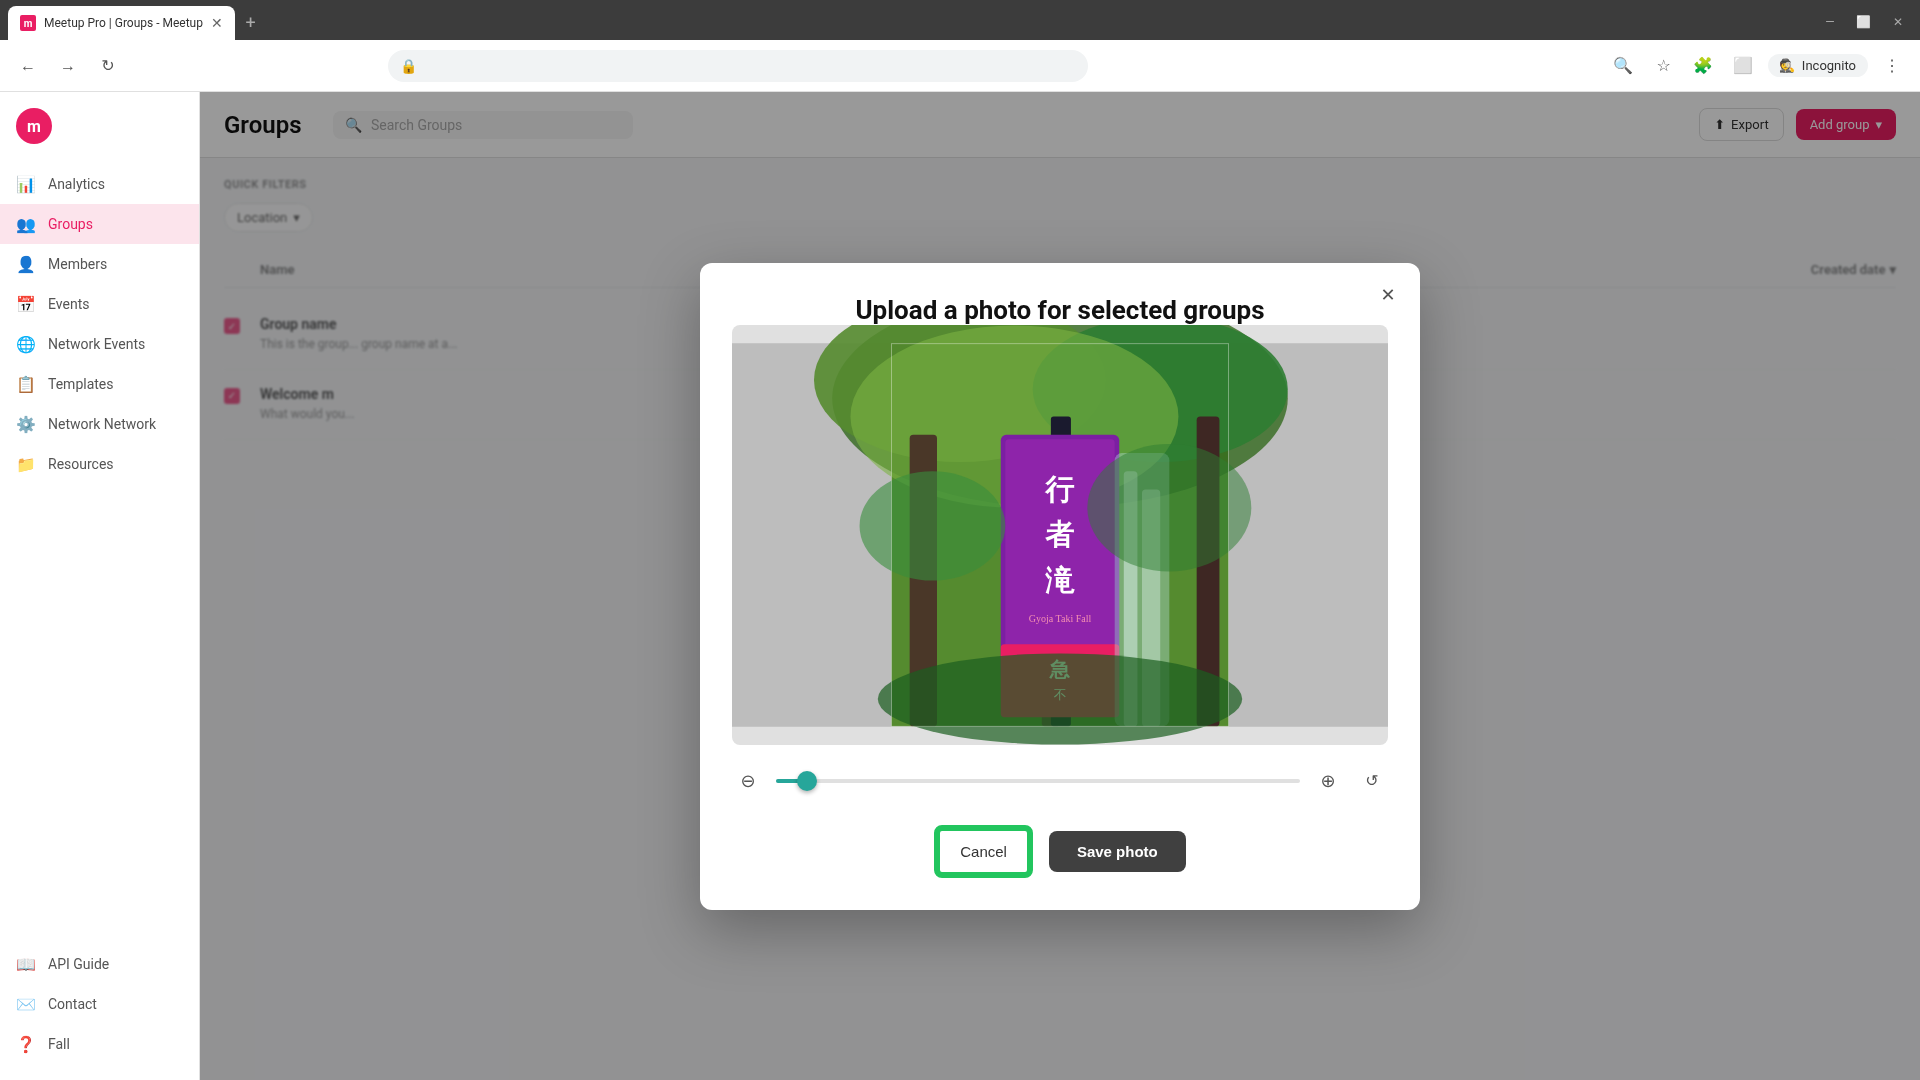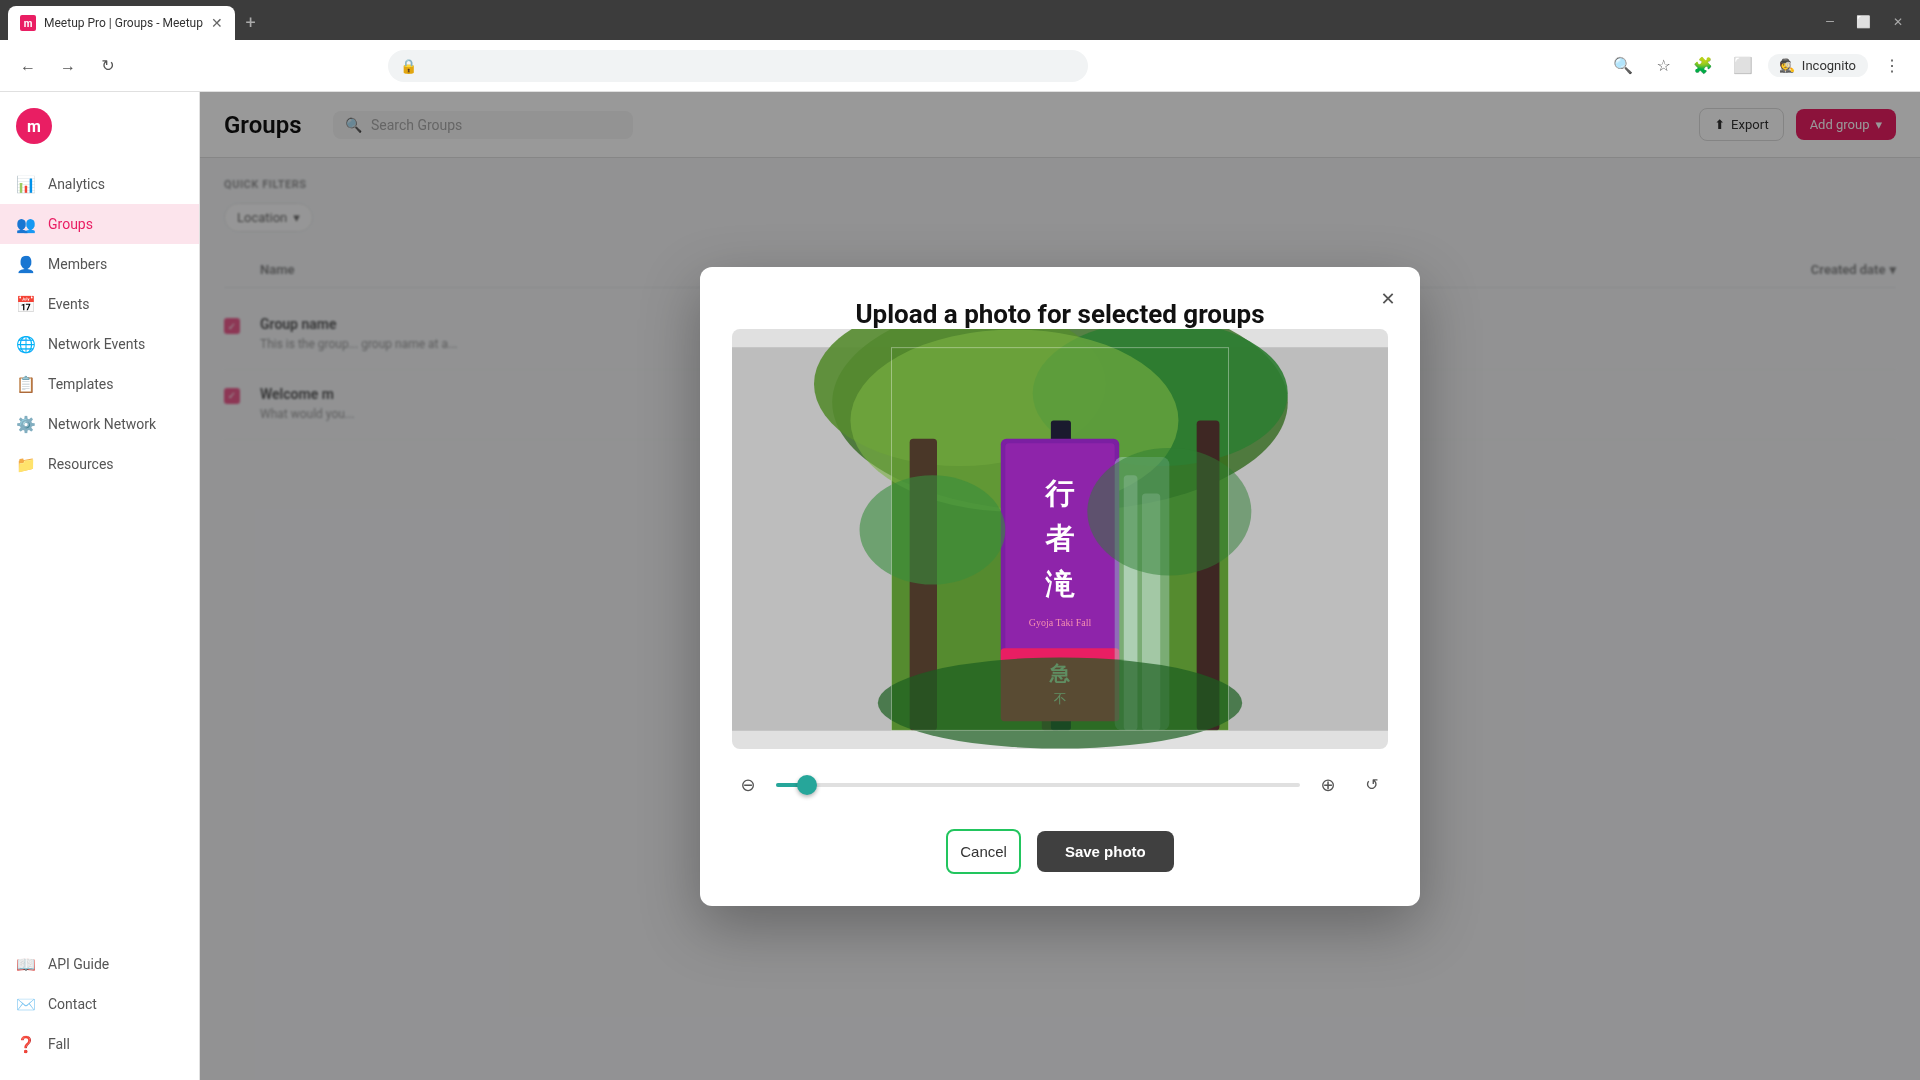--- a/index.html
+++ b/index.html
@@ -80,21 +80,21 @@
     
     .zoom-controls { display: flex; align-items: center; gap: 12px; margin-bottom: 28px; }
     .zoom-icon { width: 32px; height: 32px; display: flex; align-items: center; justify-content: center; color: #555; font-size: 18px; cursor: pointer; }
     .zoom-track { flex: 1; height: 4px; background: #e0e0e0; border-radius: 2px; position: relative; cursor: pointer; }
     .zoom-fill { height: 100%; background: #26a69a; border-radius: 2px; width: 6%; }
     .zoom-thumb { width: 20px; height: 20px; background: #26a69a; border-radius: 50%; position: absolute; top: 50%; left: 6%; transform: translate(-50%, -50%); cursor: grab; box-shadow: 0 2px 4px rgba(0,0,0,0.3); }
     .reset-icon { width: 32px; height: 32px; display: flex; align-items: center; justify-content: center; color: #555; font-size: 16px; cursor: pointer; }
 
     
     .modal-buttons { display: flex; align-items: center; justify-content: center; gap: 16px; }
-    .cancel-btn { padding: 12px 12px; border: 2px solid #22c55e; border-radius: 8px; font-size: 15px; color: #333; cursor: pointer; background: white; }
+    .cancel-btn { padding: 12px 20px; border: 6px solid #22c55e; border-radius: 8px; font-size: 15px; color: #333; cursor: pointer; background: white; }
     .save-btn { padding: 12px 28px; background: #404040; border-radius: 8px; font-size: 15px; color: white; cursor: pointer; border: none; font-weight: 600; }
   </style>
 </head>
 <body>
 
 <div class="browser-chrome">
 
   <div class="tab-bar">
     <div class="tab active">
       <div class="tab-favicon">m</div>

